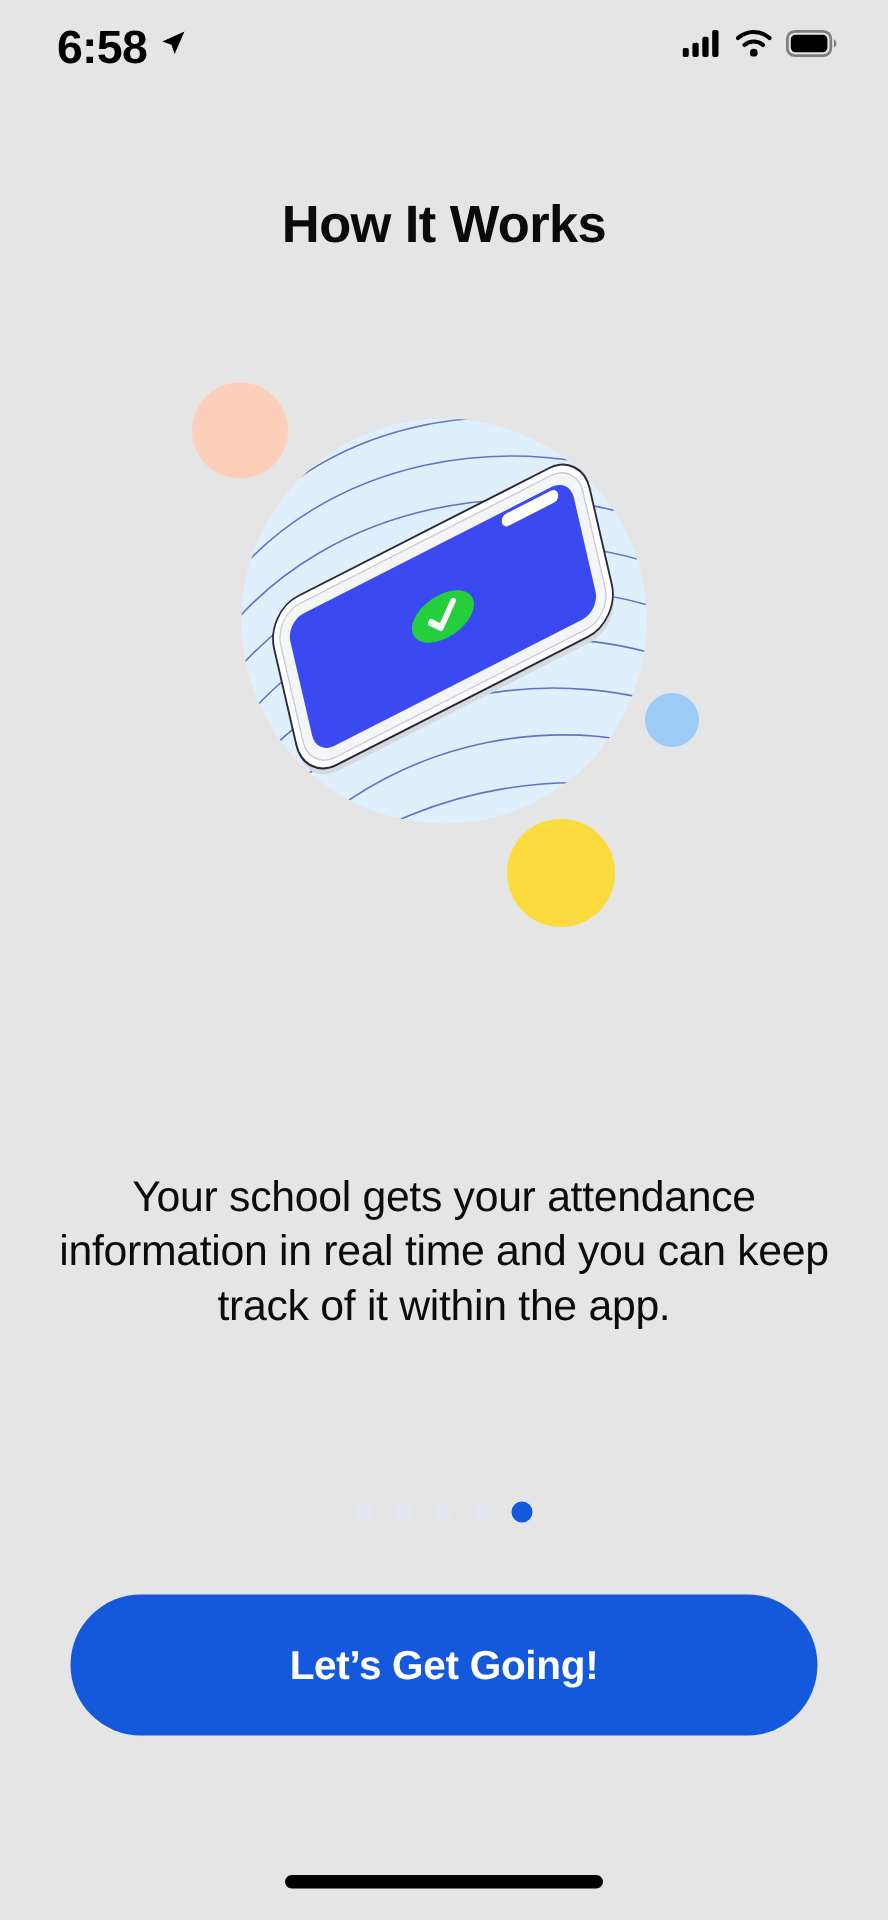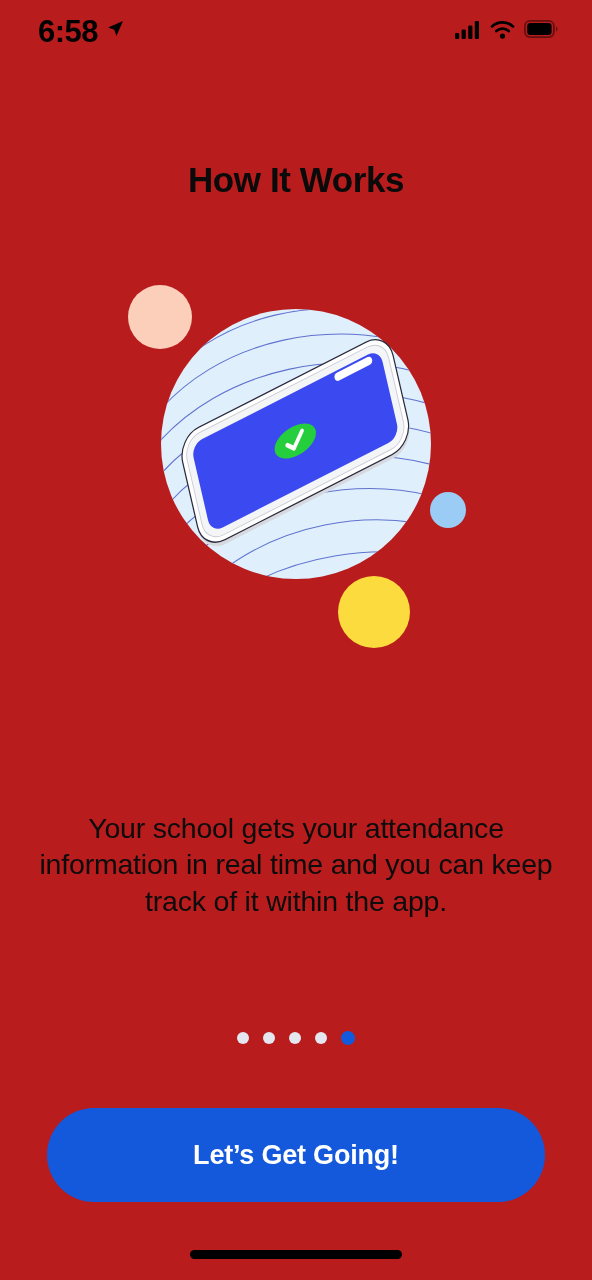--- a/index.html
+++ b/index.html
@@ -9,21 +9,21 @@
     height: 1280px;
     background: #ffffff;
     font-family: "Liberation Sans", sans-serif;
     overflow: hidden;
   }
 
   .screen {
     position: relative;
     width: 592px;
     height: 1280px;
-    background: #b91c1c;
+    background: #e5e5e5;
     display: flex;
     flex-direction: column;
   }
 
   
   .status-bar {
     position: relative;
     height: 62px;
     flex: 0 0 62px;
     display: flex;
@@ -45,21 +45,21 @@
   }
   .loc-arrow { display: block; }
   .status-right {
     display: flex;
     align-items: center;
     gap: 9px;
   }
 
   
   .page-title {
-    margin-top: 98px;
+    margin-top: 68px;
     text-align: center;
     font-size: 35px;
     font-weight: bold;
     color: #0a0a0a;
     letter-spacing: -0.4px;
   }
 
   
   .illustration-wrap {
     position: relative;
@@ -114,21 +114,20 @@
     height: 94px;
     border: none;
     border-radius: 47px;
     background: #1459DB;
     color: #ffffff;
     font-family: "Liberation Sans", sans-serif;
     font-size: 27px;
     font-weight: bold;
     letter-spacing: -0.2px;
     cursor: pointer;
-    margin-top: 15px;
   }
 
   
   .home-indicator-area {
     position: absolute;
     left: 0;
     bottom: 0;
     width: 592px;
     height: 52px;
     display: flex;

